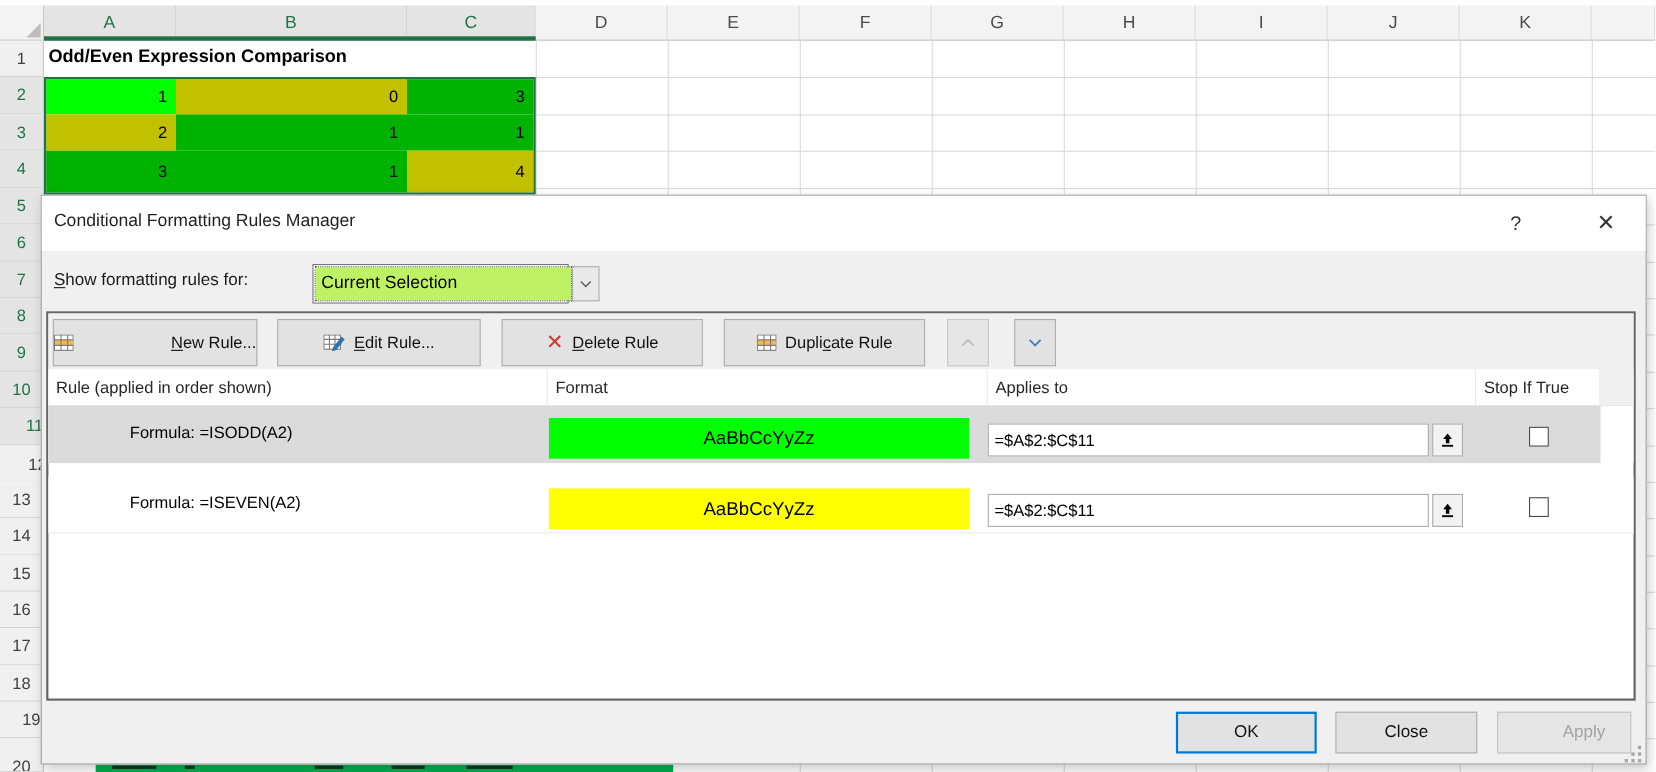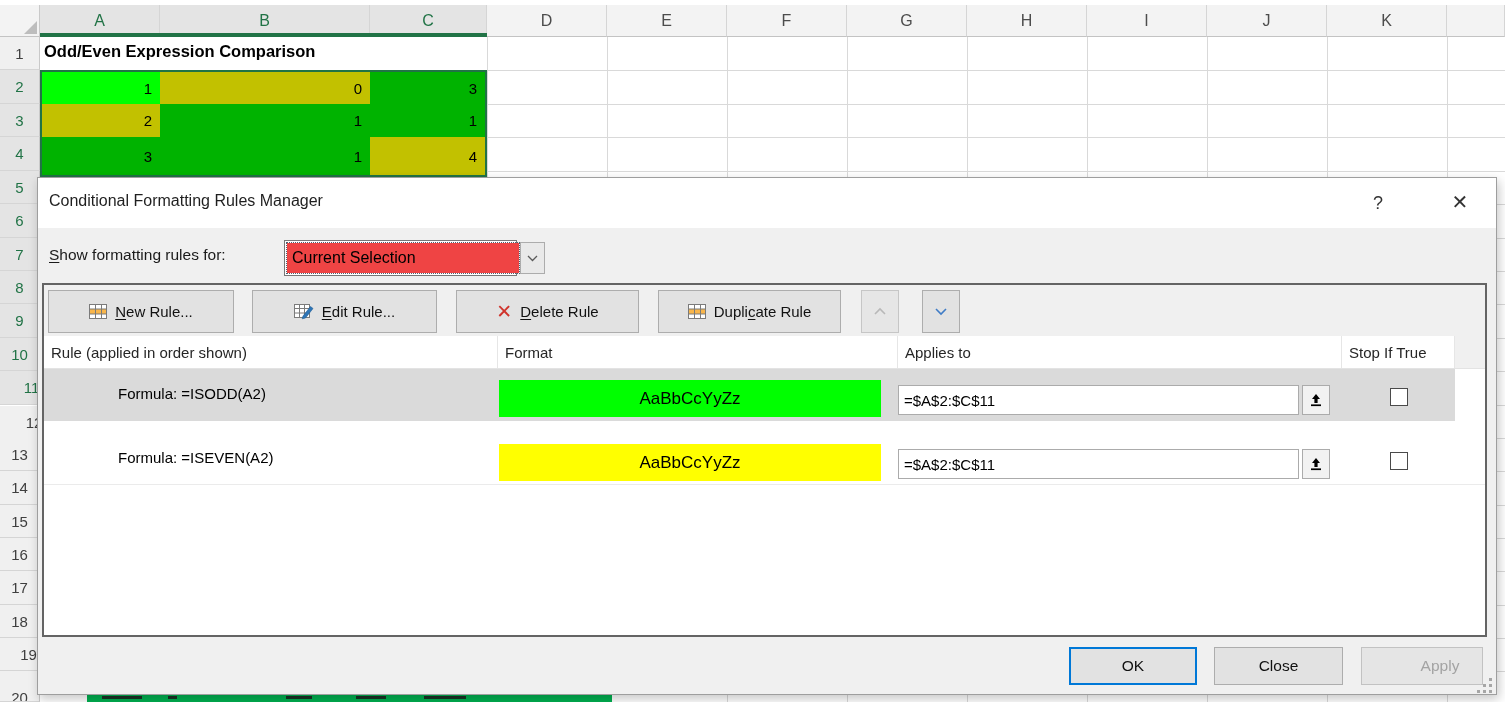--- a/index.html
+++ b/index.html
@@ -34,21 +34,21 @@
   #dialog{left:37px;top:177px;width:1460px;height:518px;background:#F0F0F0;
           border:1px solid #9E9E9E;box-shadow:2px 4px 10px rgba(0,0,0,.22);z-index:10;}
   .titlebar{left:0;top:0;width:1458px;height:50px;background:#FFF;}
   .dlg-title{left:11px;top:14px;font-size:16px;color:#1f1f1f;}
   .cap-btn{width:28px;height:28px;display:flex;align-items:center;justify-content:center;
            color:#333;cursor:default;}
   .mn{text-decoration:underline;text-underline-offset:2px;}
   .lbl{font-size:15.5px;color:#1a1a1a;}
 
   .combo-box{left:246px;top:62px;width:233px;height:36px;background:#FFF;border:1px solid #767676;}
-  .combo-hl{left:249px;top:65px;width:227px;height:30px;background:#ef4444;outline:1px dotted #51606f;
+  .combo-hl{left:249px;top:65px;width:227px;height:30px;background:#bef264;outline:1px dotted #51606f;
             display:flex;align-items:center;font-size:16px;color:#000;padding-left:5px;}
   .combo-arrow{left:482px;top:64px;width:25px;height:32px;background:#E9E9E9;border:1px solid #ACACAC;
             display:flex;align-items:center;justify-content:center;}
 
   .rules-frame{left:4px;top:105px;width:1445px;height:354px;border:2px solid #646464;background:#FFF;}
   .toolstrip{left:0;top:0;width:1441px;height:51px;background:#F0F0F0;}
   .tbtn{height:43px;top:5px;background:#E2E2E2;border:1px solid #ADADAD;display:flex;
         align-items:center;justify-content:center;gap:8px;font-size:15px;color:#111;}
   .tbtn.dis{border-color:#C6C6C6;background:#E6E6E6;}
   .list-hdr{left:0;top:51px;width:1441px;height:33px;background:#FFF;border-bottom:1px solid #E3E3E3;}
@@ -189,21 +189,21 @@
       <div class="combo-hl" style="position:absolute;left:2px;top:2px;">Current Selection</div>
     </div>
     <div class="abs combo-arrow">
       <svg width="11" height="7" viewBox="0 0 11 7">
           <path d="M1 1 L5.5 5.5 L10 1" stroke="#5A5A5A" stroke-width="1.3" fill="none"></path>
         </svg>
     </div>
 
     <div class="abs rules-frame">
       <div class="abs toolstrip">
-        <div class="abs tbtn" style="left:4px;width:186px;">
+        <div class="abs tbtn" style="left:4px;width:186px;justify-content:space-between;">
           <svg width="18" height="15" viewBox="0 0 18 15">
               <rect x="0.5" y="0.5" width="17" height="14" fill="#fff" stroke="#7B7B7B"></rect>
               <rect x="1" y="5" width="16" height="5" fill="#F9B64B"></rect>
               <line x1="0.5" y1="5" x2="17.5" y2="5" stroke="#7B7B7B"></line>
               <line x1="0.5" y1="10" x2="17.5" y2="10" stroke="#7B7B7B"></line>
               <line x1="6.5" y1="0.5" x2="6.5" y2="14.5" stroke="#7B7B7B"></line>
               <line x1="12.5" y1="0.5" x2="12.5" y2="14.5" stroke="#7B7B7B"></line>
             </svg>
           <span><span class="mn">N</span><span>ew Rule...</span></span>
         </div>

